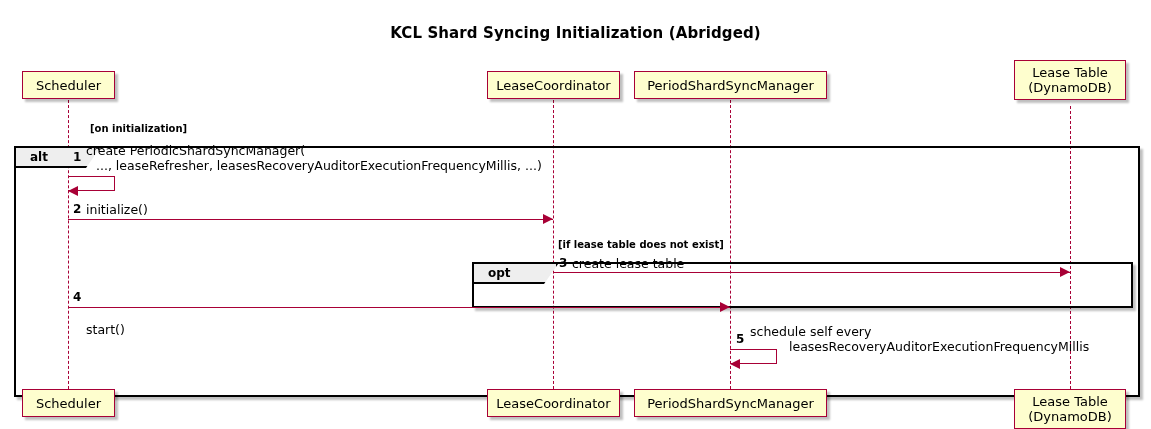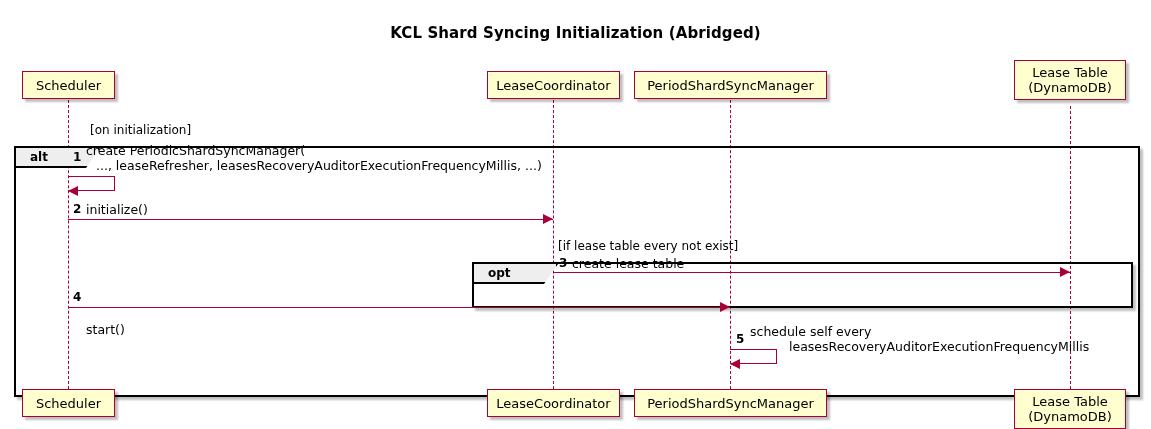--- a/index.html
+++ b/index.html
@@ -81,22 +81,22 @@
     font-weight: bold;
     color: #000000;
     display: flex;
     align-items: center;
     padding-left: 14px;
     padding-right: 26px;
     clip-path: polygon(0 0, 100% 0, calc(100% - 14px) 100%, 0 100%);
   }
   .frag-guard {
     position: absolute;
-    font-size: 12px;
-    font-weight: normal;
+    font-size: 10px;
+    font-weight: bold;
     color: #000000;
     white-space: nowrap;
   }
 
   
   .msg-line {
     position: absolute;
     height: 0;
     border-top: 1.5px solid #A80036;
   }
@@ -169,21 +169,21 @@
   </div>
 
   <div class="fragment" style="left:14px; top:101px; width:1126px; height:251px;">
     <div class="frag-label" style="width:84px;">alt</div>
   </div>
   <div class="frag-guard" style="left:90px; top:107px;">[on initialization]</div>
 
   <div class="fragment" style="left:472px; top:217px; width:661px; height:46px;padding-left:13px;">
     <div class="frag-label" style="width:84px;">opt</div>
   </div>
-  <div class="frag-guard" style="left:558px; top:223px;">[if lease table every not exist]</div>
+  <div class="frag-guard" style="left:558px; top:223px;">[if lease table does not exist]</div>
 
   <div class="msg-num" style="left:73px; top:134px;">1</div>
   <div class="msg-text" style="left:96px; top:142px;">..., leaseRefresher, leasesRecoveryAuditorExecutionFrequencyMillis, ...)</div>
   <div class="msg-text" style="left:86px; top:127px;">create PeriodicShardSyncManager(</div>
   <div class="self-loop" style="left:68px; top:160px; width:47px; height:15px;"></div>
   <div class="msg-arrow left" style="left:68px; top:170px;"></div>
 
   <div class="msg-num" style="left:73px; top:186px;">2</div>
   <div class="msg-text" style="left:86px; top:186px;">initialize()</div>
   <div class="msg-line" style="left:68px; top:203px; width:485px;"></div>

